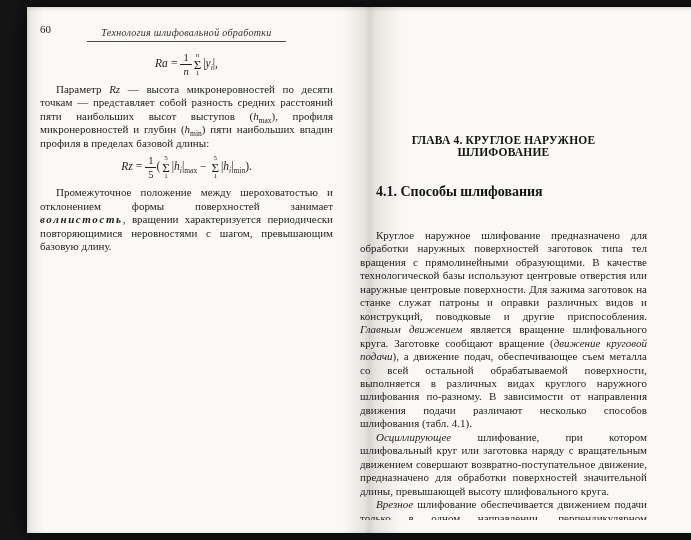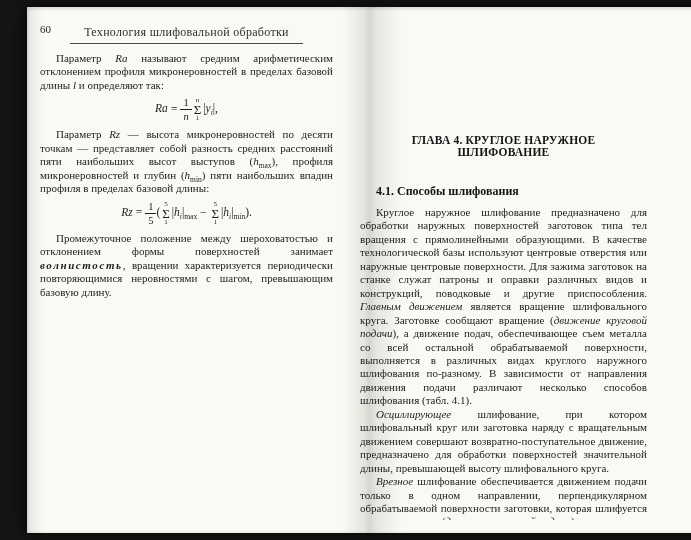--- a/index.html
+++ b/index.html
@@ -17,21 +17,21 @@
     box-shadow:0 0 20px rgba(0,0,0,0.85), inset 0 1px 4px rgba(0,0,0,0.18);
     padding-left:48px;
   }
   .page { position:absolute; top:15px; height:498px; overflow:hidden; }
   .page-left  { left:13px;  width:293px; }
   .page-right { left:333px; width:287px; }
 
   .running-head { position:relative; text-align:center; height:18px; margin-bottom:12px; }
   .pagenum { position:absolute; left:0; top:1px; font-size:11px; color:#1d1d1d; }
   .head-title {
-    display:inline-block; font-size:12px; color:#2e2e2e;
+    display:inline-block; font-style:italic; font-size:10px; color:#2e2e2e;
     border-bottom:1px solid #4a4a4a; padding:0 14px 3px; letter-spacing:0.3px;
   }
 
   .body { font-size:11px; line-height:13.45px; color:#1d1d1d; text-align:justify; }
   .body p { margin:0; text-indent:16px; }
   .body p.noind { text-indent:0; }
   .it { font-style:italic; }
   .sp { letter-spacing:1.6px;font-weight:bold; }
   sub { font-size:7.5px; line-height:0; }
 
@@ -39,36 +39,35 @@
   .formula .eq { padding:0 3px; }
   .frac { display:inline-block; vertical-align:middle; text-align:center; line-height:1.05; font-size:10.5px; }
   .frac .num { display:block; border-bottom:1px solid #222; padding:0 3px 1px; }
   .frac .den { display:block; padding-top:1px; }
   .sum { display:inline-block; vertical-align:middle; text-align:center; line-height:1; padding:0 2px; }
   .sum .lim { display:block; font-size:7px; line-height:7px; }
   .sum .sigma { display:block; font-size:13px; line-height:11px; }
 
   .chapter-spacer { height:112px; }
   .chapter-title { font-weight:bold; font-size:11.5px; text-align:center; margin:0 8px 26px; letter-spacing:0.2px; color:#141414; }
-  .section-title { font-weight:bold; font-size:12px; margin:0 0 7px 16px; color:#141414; }
+  .section-title { font-weight:bold; font-size:14px; margin:0 0 29px 16px; color:#141414; }
 </style>
 </head>
 <body>
 
 <div class="spread">
 
   <div class="page page-left">
     <div class="running-head">
       <span class="pagenum">60</span>
       <span class="head-title">Технология шлифовальной обработки</span>
     </div>
 
     <div class="body">
 
-      <p><span>Параметр </span><span class="it">Ra</span><span> называют средним арифметическим отклонением профиля микронеровностей в пределах базовой длины </span><span class="it">l</span><span> и определяют так:</span></p>
 
       <div class="formula">
         <span class="it">Ra</span><span class="eq">=</span><span class="frac"><span class="num">1</span><span class="den it">n</span></span><span class="sum"><span class="lim it">n</span><span class="sigma">Σ</span><span class="lim">1</span></span><span>|</span><span class="it">y</span><sub class="it">i</sub><span>|,</span>
       </div>
 
 
       <p><span>Параметр </span><span class="it">Rz</span><span> — высота микронеровностей по десяти точкам — представляет собой разность средних расстояний пяти наибольших высот выступов (</span><span class="it">h</span><sub>max</sub><span>), профиля микронеровностей и глубин (</span><span class="it">h</span><sub>min</sub><span>) пяти наибольших впадин профиля в пределах базовой длины:</span></p>
 
       <div class="formula">
         <span class="it">Rz</span><span class="eq">=</span><span class="frac"><span class="num">1</span><span class="den">5</span></span><span>(</span><span class="sum"><span class="lim">5</span><span class="sigma">Σ</span><span class="lim">1</span></span><span>|</span><span class="it">h</span><sub class="it">i</sub><span>|</span><sub>max</sub><span> − </span><span class="sum"><span class="lim">5</span><span class="sigma">Σ</span><span class="lim">1</span></span><span>|</span><span class="it">h</span><sub class="it">i</sub><span>|</span><sub>min</sub><span>).</span>

